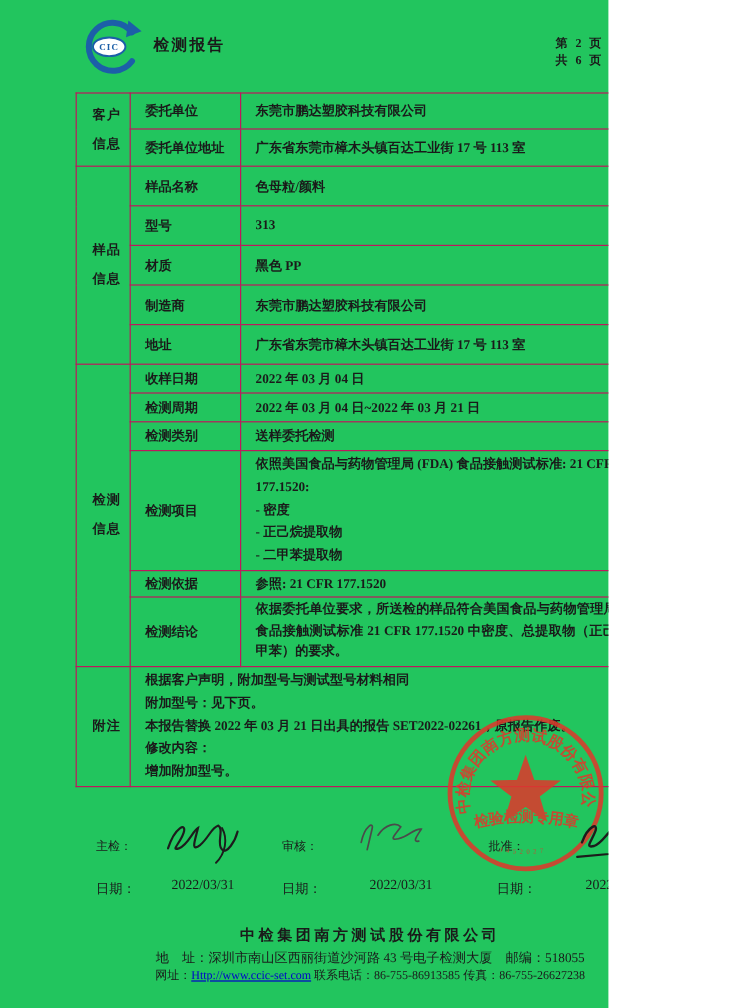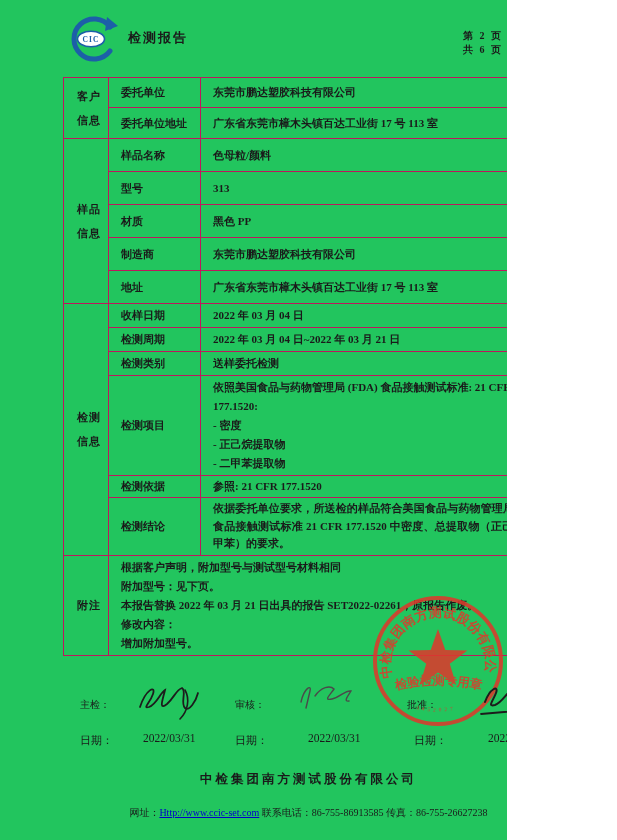--- a/index.html
+++ b/index.html
@@ -171,15 +171,16 @@
     </text>
     <text font-size="12.5" font-weight="bold" fill="#dd3a2c" font-family="Liberation Serif, serif">
       <textPath href="#midPath" startOffset="2" textLength="86">检验检测专用章</textPath>
     </text>
     <text font-size="5.5" fill="#dd3a2c" letter-spacing="3" font-family="Liberation Serif, serif">
       <textPath href="#codePath" startOffset="6">3452027</textPath>
     </text>
   </svg>
 
   <div class="ft-company">中检集团南方测试股份有限公司</div>
+  <div class="ft-line2"><span>地　址：</span><span>深圳市南山区西丽街道沙河路 43 号电子检测大厦</span><span>　邮编：</span><span>518055</span></div>
   <div class="ft-line3"><span>网址：</span><a class="ft-link" href="#">Http://www.ccic-set.com</a><span> 联系电话：</span><span>86-755-86913585</span><span> 传真：</span><span>86-755-26627238</span></div>
 
 </div>
 
 </body></html>

